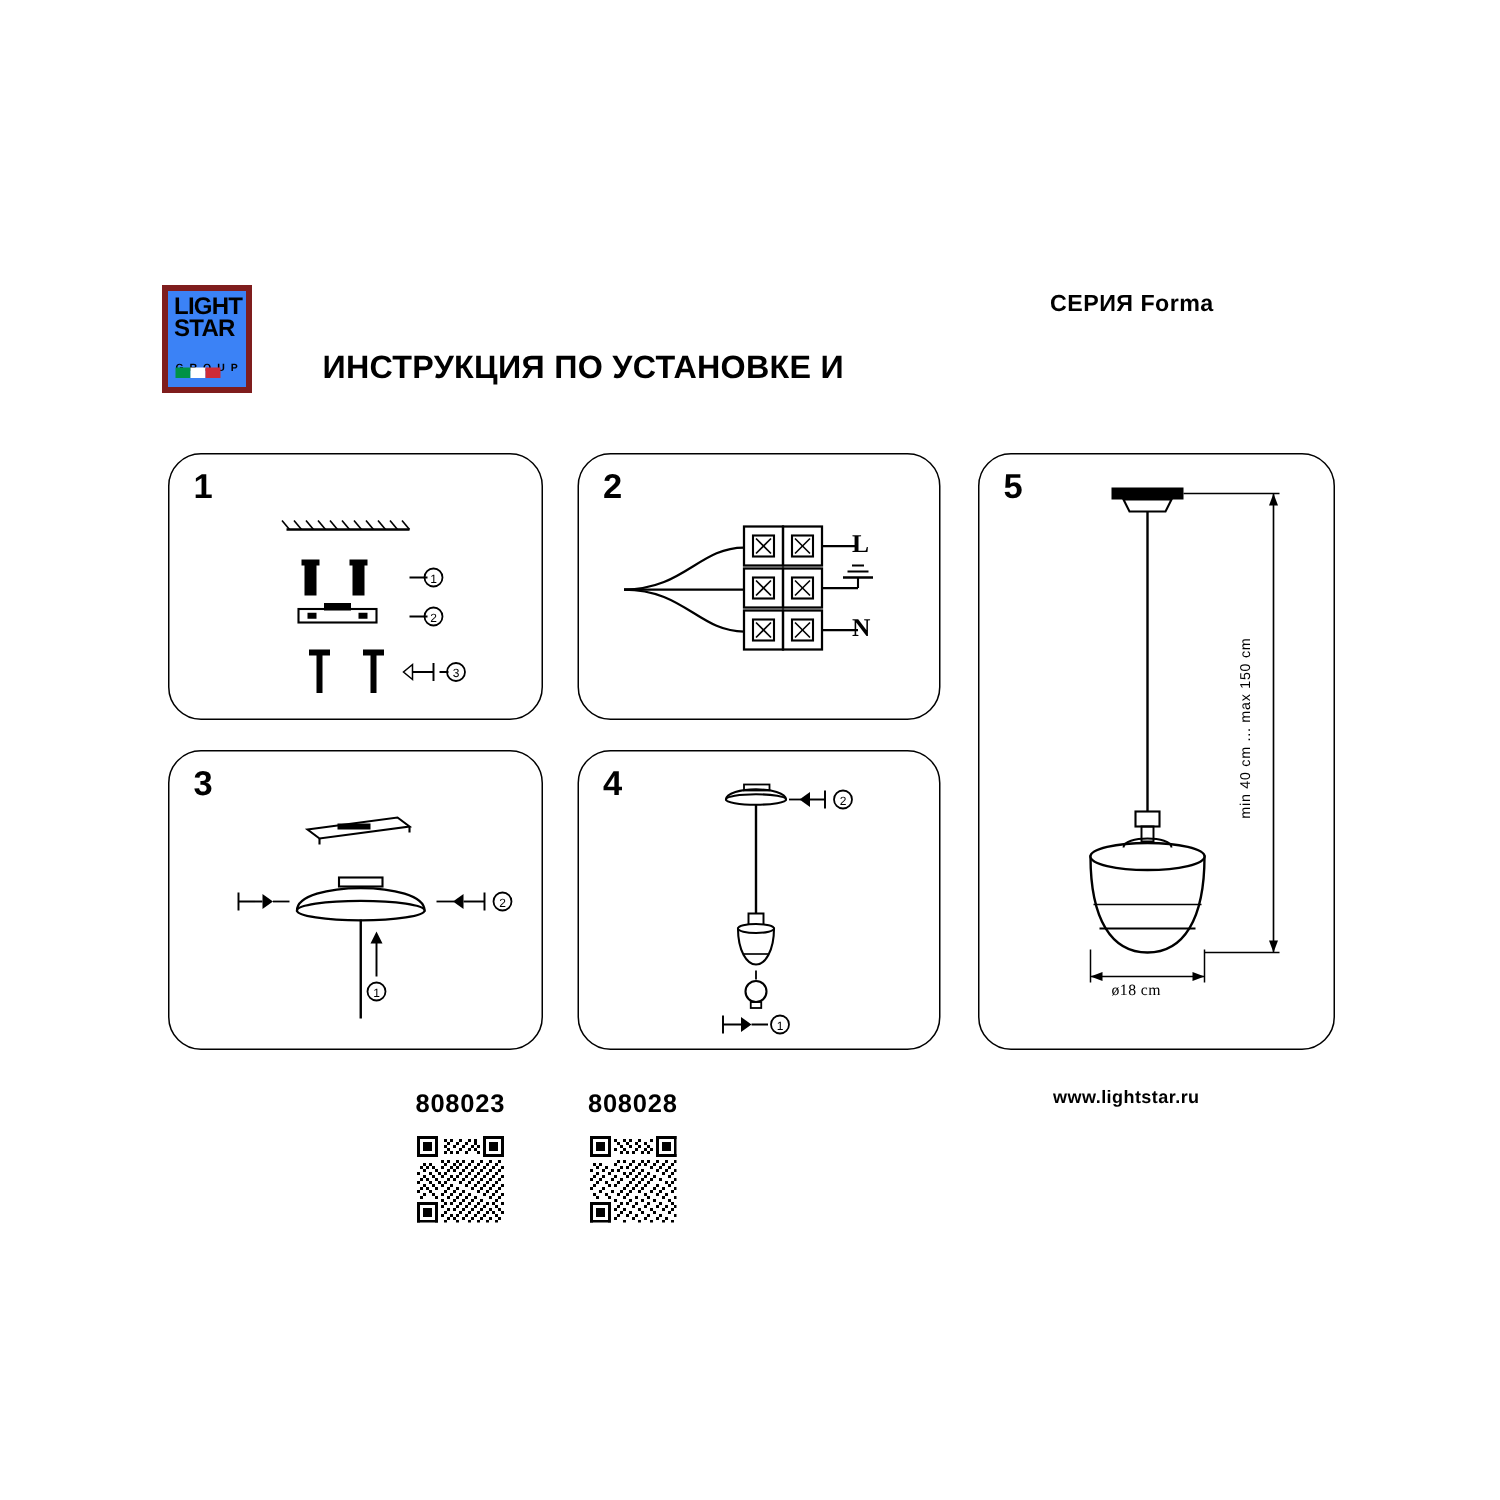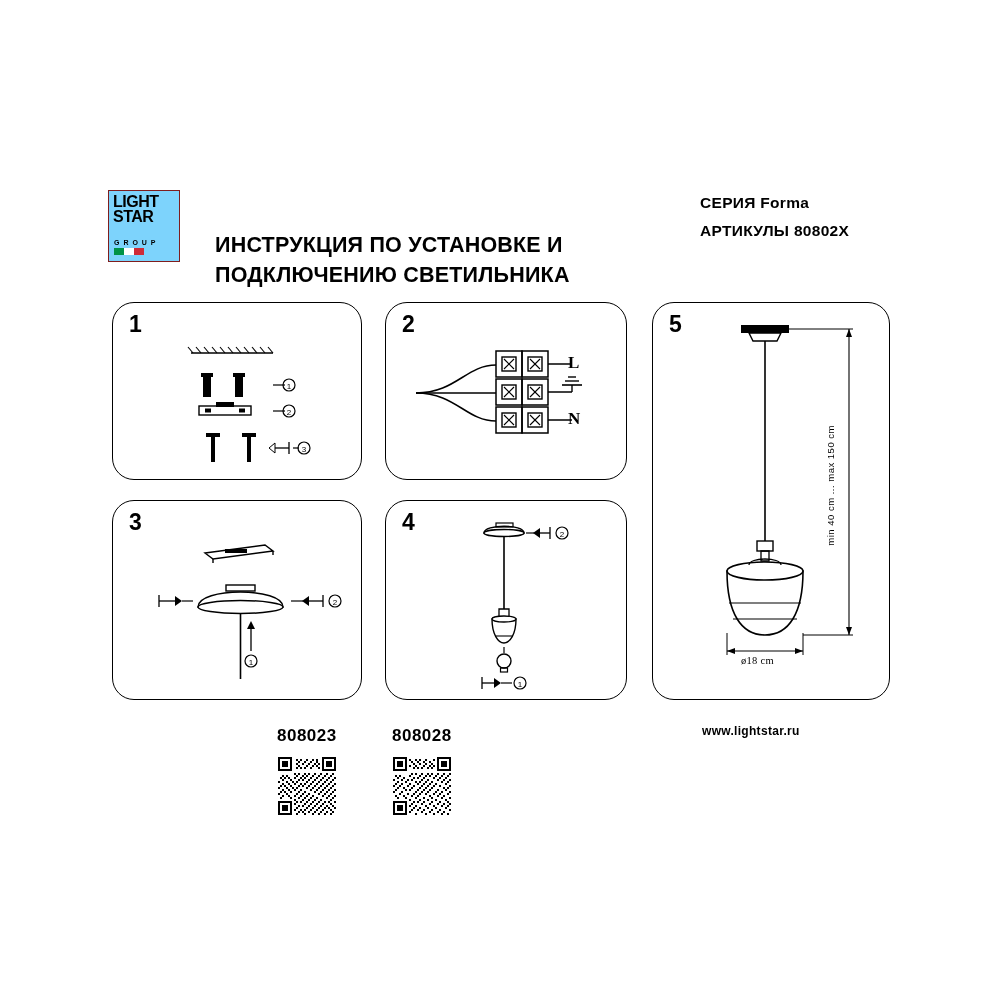--- a/index.html
+++ b/index.html
@@ -18,24 +18,24 @@
   .page {
     position: absolute;
     left: 0; top: 0;
     width: 1000px; height: 1000px;
   }
 
   
   .logo {
     position: absolute;
     left: 108px; top: 190px;
-    width: 72px; height: 72px;
-    border: 1px solid #7f1d1d;
+    width: 60px; height: 72px;
+    border: 4px solid #7f1d1d;
     box-sizing: border-box;
-    background: #7dd3fc;
+    background: #3b82f6;
   }
   .logo .lg-txt {
     position: absolute;
     left: 4px; top: 3px;
     font-weight: bold;
     font-size: 16px;
     line-height: 15px;
     letter-spacing: -0.5px;
   }
   .logo .lg-grp {
@@ -158,26 +158,24 @@
     <div class="lg-grp">G R O U P</div>
     <div class="flag">
       <i class="f1"></i>
         <i class="f2"></i>
         <i class="f3"></i>
     </div>
   </div>
 
   <div class="main-title">
     <div>ИНСТРУКЦИЯ ПО УСТАНОВКЕ И</div>
-    <div>ПОДКЛЮЧЕНИЮ СВЕТИЛЬНИКА</div>
   </div>
 
   <div class="header-right">
     <div>СЕРИЯ Forma</div>
-    <div>АРТИКУЛЫ 80802X</div>
   </div>
 
   <div class="panel" id="panel1">
     <div class="num">1</div>
     <svg width="250" height="178" viewBox="0 0 250 178">
 
       <line class="ln" x1="78" y1="50" x2="160" y2="50" stroke-width="1.6"></line>
       <g class="ln" stroke-width="1.1">
         <line x1="80" y1="50" x2="75" y2="44"></line>
         <line x1="88" y1="50" x2="83" y2="44"></line>

